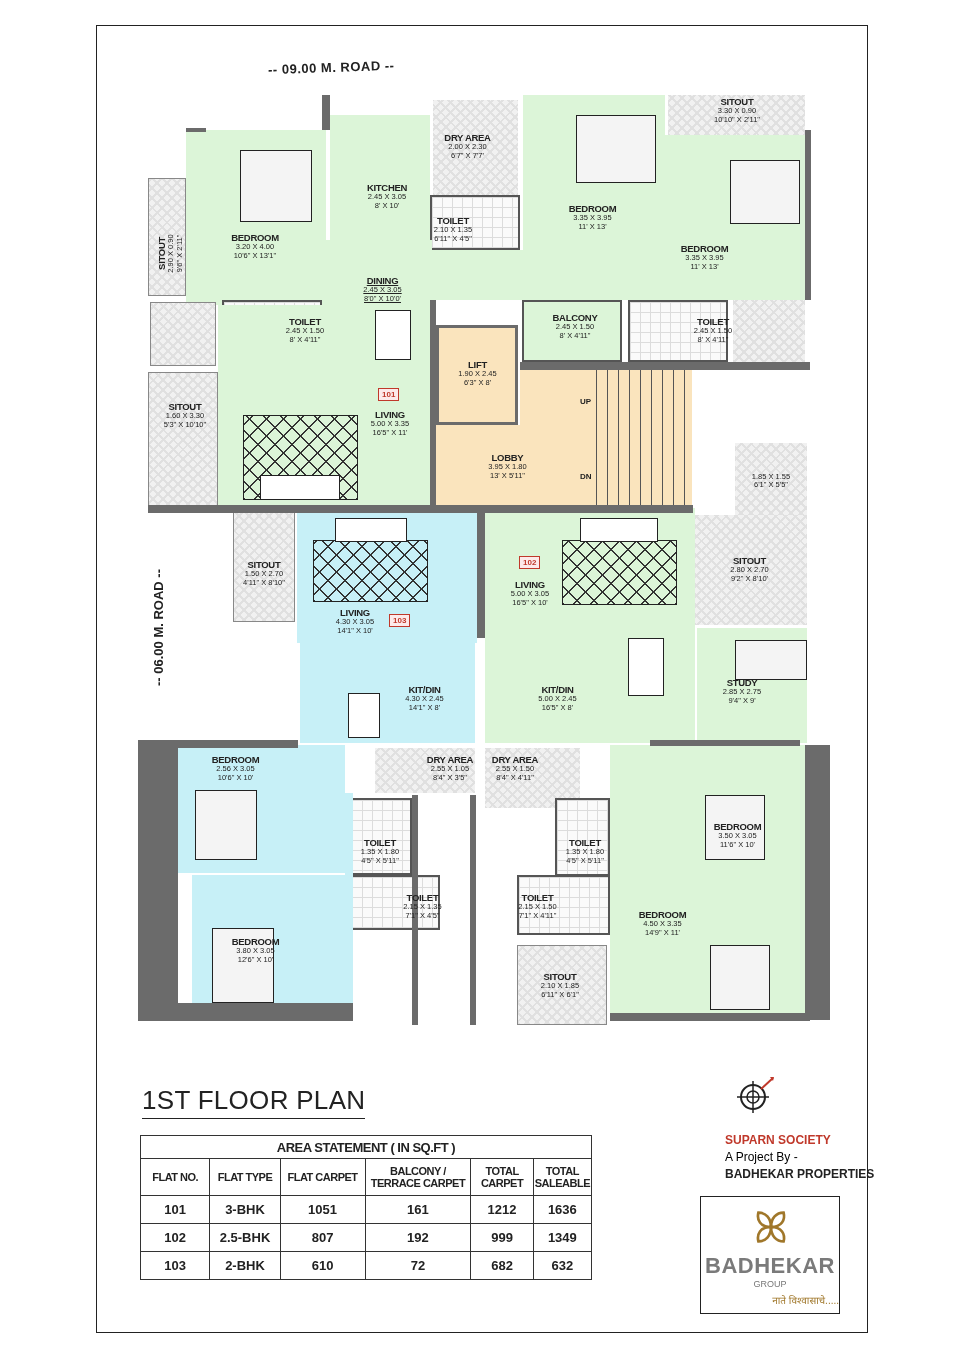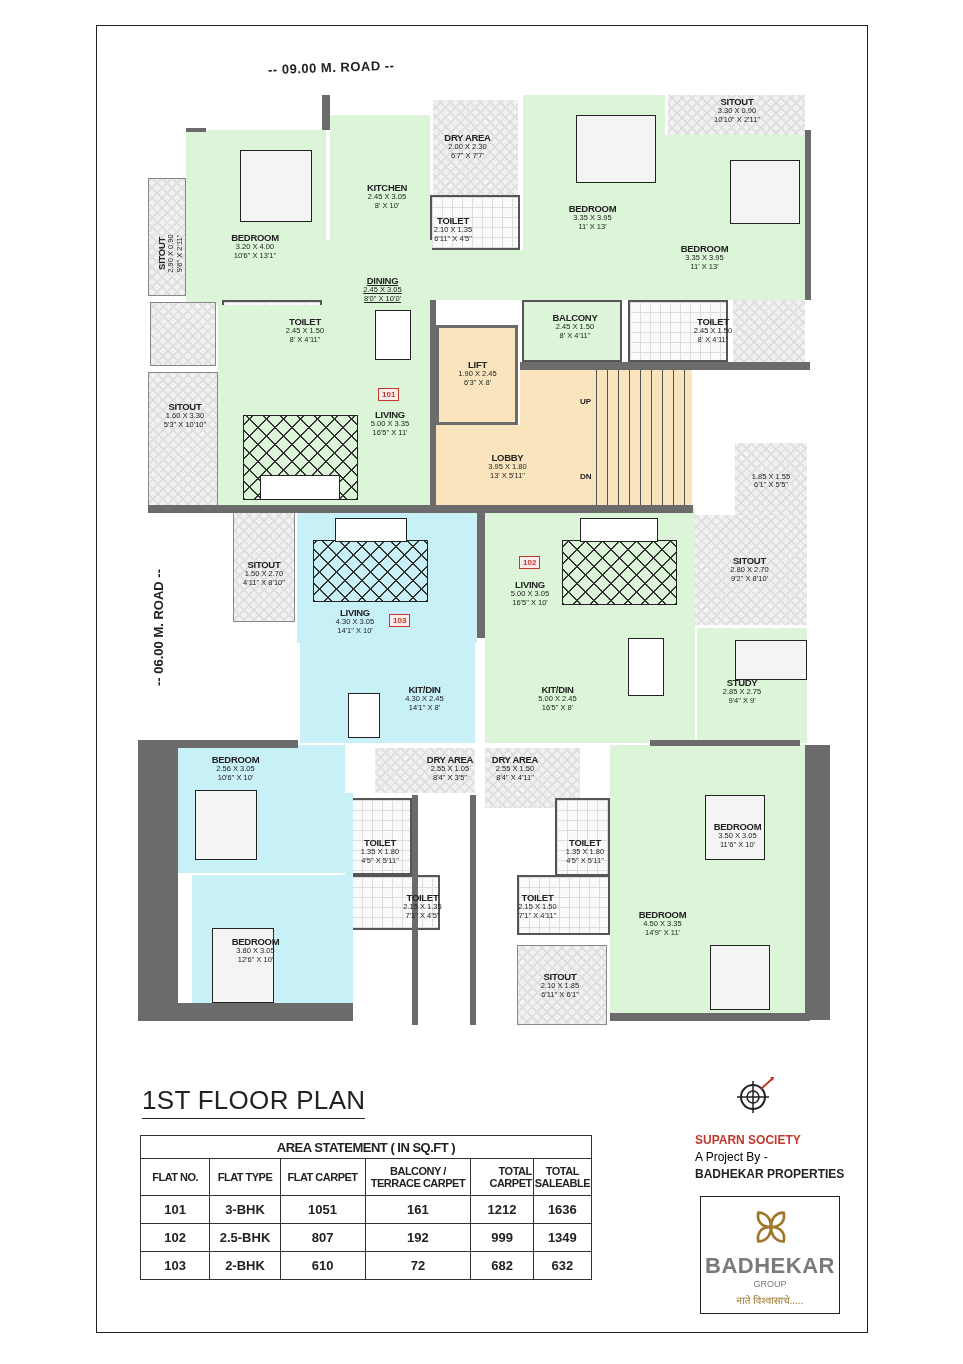--- a/index.html
+++ b/index.html
@@ -20,27 +20,27 @@
   .tag{position:absolute;border:1px solid #c0392b;color:#c0392b;font-size:8px;font-weight:bold;padding:1px 3px;background:#fdeaea;}
   .furn{position:absolute;border:1.5px solid #222;background:#fff;box-sizing:border-box;}
   .rug{position:absolute;border:1.5px solid #222;box-sizing:border-box;background-image:repeating-linear-gradient(45deg,#333 0 1px,transparent 1px 12px),repeating-linear-gradient(-45deg,#333 0 1px,transparent 1px 12px);}
   .stairs{position:absolute;background:#fae4bd;background-image:repeating-linear-gradient(90deg,#555 0 1px,transparent 1px 11px);}
   .title{position:absolute;left:142px;top:1085px;font-size:26px;color:#222;border-bottom:1px solid #222;padding-bottom:2px;letter-spacing:0.3px;}
   table.area{position:absolute;left:140px;top:1135px;width:452px;border-collapse:collapse;font-family:"Liberation Sans",sans-serif;}
   table.area td,table.area th{border:1px solid #333;text-align:center;font-size:12px;color:#222;}
   table.area th{font-size:11px;font-weight:bold;height:34px;letter-spacing:-0.5px;}
   table.area td{height:25px;font-weight:bold;font-size:13px;}
   table.area .cap{height:20px;font-size:13px;}
-  .brand{position:absolute;left:695px;top:1132px;font-size:12px;line-height:17px;}
+  .brand{position:absolute;left:725px;top:1132px;font-size:12px;line-height:17px;}
   .brand .soc{color:#c0392b;font-weight:bold;}
   .brand .b{font-weight:bold;color:#222;}
   .logo-box{position:absolute;left:700px;top:1196px;width:140px;height:118px;border:1px solid #222;box-sizing:border-box;text-align:center;}
   .logo-name{position:absolute;left:0;right:0;top:56px;font-size:22px;font-weight:bold;color:#7a7a7a;letter-spacing:0.5px;}
   .logo-group{position:absolute;left:0;right:0;top:82px;font-size:9px;color:#777;}
-  .logo-tag{position:absolute;left:0;right:0;top:96px;font-size:10px;color:#a0772a;}
+  .logo-tag{position:absolute;left:0;right:0;top:96px;font-size:10px;color:#a0772a;text-align:right;}
   .compass{position:absolute;left:735px;top:1075px;width:40px;height:40px;}
 </style>
 </head>
 <body>
 
 <div class="frame"></div>
 
 <div class="road-top">-- 09.00 M. ROAD --</div>
 <div class="road-left">-- 06.00 M. ROAD --</div>
 
@@ -313,21 +313,21 @@
 <table class="area">
   <tbody>
       <tr>
         <th colspan="6" class="cap">AREA STATEMENT  ( IN SQ.FT )</th>
       </tr>
   <tr>
     <th style="width:80px;">FLAT NO.</th>
     <th style="width:80px;">FLAT  TYPE</th>
     <th style="width:95px;">FLAT CARPET</th>
     <th style="width:120px;">BALCONY / TERRACE CARPET</th>
-    <th style="width:65px;text-align:right;">TOTAL CARPET</th>
+    <th style="width:65px;">TOTAL CARPET</th>
     <th>TOTAL SALEABLE</th>
   </tr>
   <tr>
     <td>101</td>
     <td>3-BHK</td>
     <td>1051</td>
     <td>161</td>
     <td>1212</td>
     <td>1636</td>
   </tr>

